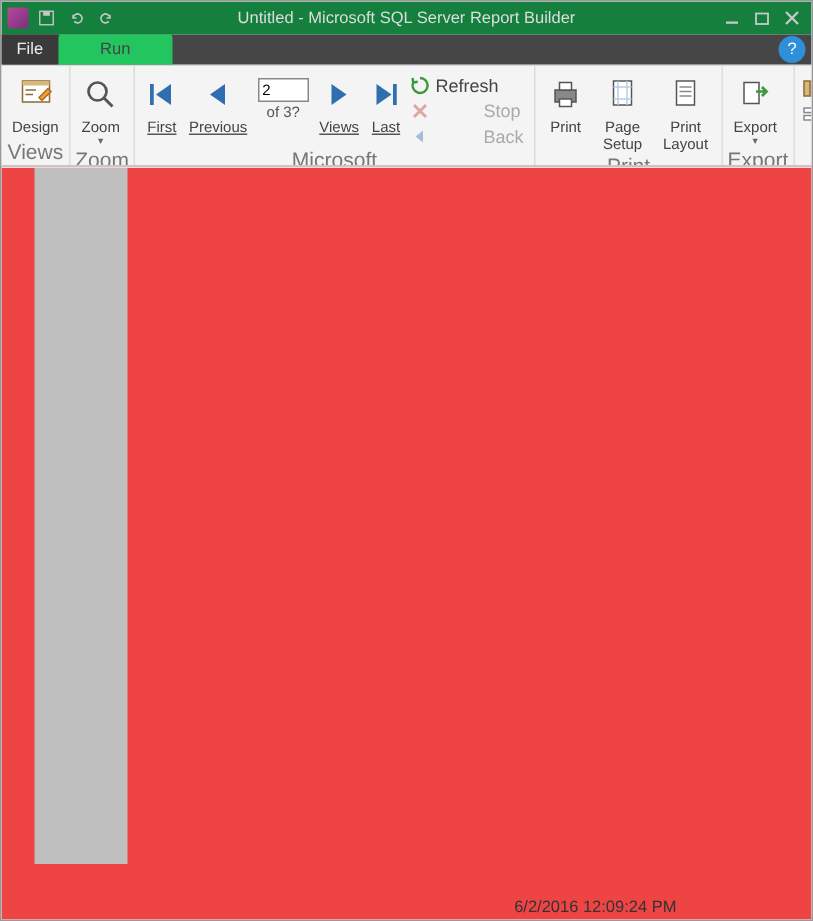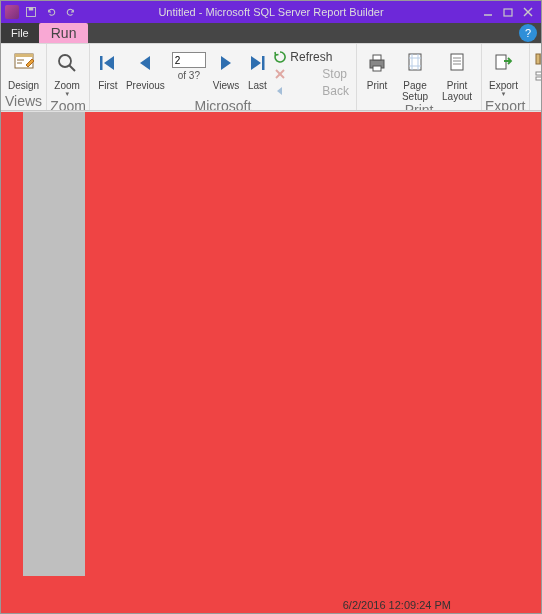--- a/index.html
+++ b/index.html
@@ -1,48 +1,48 @@
 <!DOCTYPE html>
 <html><head>
 <meta charset="utf-8">
 <style>
   * { box-sizing: border-box; margin: 0; padding: 0; font-family: "Segoe UI", Tahoma, sans-serif; }
   body { width: 542px; height: 614px; background: #fff; display: flex; flex-direction: column; border: 1px solid #999; overflow: hidden; position: relative; }
 
   
-  .titlebar { height: 22px; background: #6d28d9; display: flex; align-items: center; color: #e0e0e0; font-size: 11px; position: relative; }
+  .titlebar { height: 22px; background: #15803d; display: flex; align-items: center; color: #e0e0e0; font-size: 11px; position: relative; }
   .tb-left { display: flex; align-items: center; gap: 4px; padding-left: 4px; }
   .app-icon { width: 14px; height: 14px; background: linear-gradient(135deg,#b84a9c,#7a2f7a); border-radius: 2px; display:inline-block; }
   .qat-btn { width: 16px; height: 16px; display: flex; align-items: center; justify-content: center; color: #c8c8c8; }
   .qat-btn svg { width: 12px; height: 12px; }
   .tb-title { position: absolute; left: 50%; transform: translateX(-50%); color: #ddd; font-size: 11px; white-space: nowrap; }
   .tb-right { margin-left: auto; display: flex; gap: 6px; padding-right: 6px; }
   .winbtn { width: 14px; height: 14px; display: flex; align-items: center; justify-content: center; color: #c8c8c8; }
   .winbtn svg { width: 10px; height: 10px; }
 
   
   .tabrow { height: 20px; background: #464646; display: flex; align-items: flex-end; position: relative; }
   .file-tab { height: 20px; padding: 0 10px; background: #3a3a3a; color: #eee; font-size: 11px; display: flex; align-items: center; cursor: pointer; text-align: center; }
-  .run-tab { height: 20px; padding: 0 12px; background: #f9a8d4; color: #444; font-size: 14px; display: flex; align-items: center; border-radius: 2px 2px 0 0; cursor: pointer; }
+  .run-tab { height: 20px; padding: 0 28px; background: #22c55e; color: #444; font-size: 11px; display: flex; align-items: center; border-radius: 2px 2px 0 0; cursor: pointer; }
   .help-btn { margin-left: auto; width: 18px; height: 18px; background: #2f8fd8; color: #fff; border-radius: 50%; display: flex; align-items: center; justify-content: center; font-size: 11px; margin-right: 4px; margin-bottom: 1px; cursor: pointer; }
 
   
   .ribbon { height: 68px; background: #f4f4f4; border-top: 1px solid #d8d8d8; border-bottom: 1px solid #c8c8c8; display: flex; font-size: 10px; color: #555; overflow: hidden; }
   .group { display: flex; flex-direction: column; border-right: 1px solid #dcdcdc; padding: 2px 3px 0 3px; height: 100%; }
   .group-body { flex: 1; display: flex; align-items: flex-start; }
   .group-label { text-align: center; font-size: 14px; color: #777; padding-bottom: 1px; }
   .bigbtn { display: flex; flex-direction: column; align-items: center; justify-content: space-between; padding: 2px 4px 0 4px; cursor: pointer; min-width: 34px; }
   .bigbtn .icon { height: 30px; display: flex; align-items: center; justify-content: center; }
   .bigbtn .icon svg { width: 24px; height: 24px; }
   .bigbtn .lbl { font-size: 10px; color: #444; line-height: 11px; text-align: center; margin-top: 2px; white-space: nowrap; }
   .bigbtn .lbl.two { white-space: normal; width: 34px; }
   .drop { font-size: 7px; color: #666; margin-top: -1px; }
 
   .nav-body { display: flex; align-items: flex-start; gap: 0; }
-  .nav-btn { display: flex; flex-direction: column; align-items: center; padding: 2px 3px 0 3px; cursor: pointer; min-width: 30px; }
+  .nav-btn { display: flex; flex-direction: column; align-items: center; padding: 2px 3px 0 3px; cursor: pointer; min-width: 30px; text-decoration: underline; }
   .nav-btn .icon { height: 30px; display: flex; align-items: center; justify-content: center; }
   .nav-btn .icon svg { width: 20px; height: 20px; }
   .nav-btn .lbl { font-size: 10px; color: #444; margin-top: 2px; }
   .page-box { display: flex; flex-direction: column; align-items: center; padding: 6px 4px 0 4px; }
   .page-input { width: 34px; height: 16px; border: 1px solid #888; font-size: 10px; padding: 0 2px; text-align: left; }
   .page-of { font-size: 10px; color: #555; margin-top: 2px; }
 
   .mini-list { display: flex; flex-direction: column; justify-content: flex-start; padding: 4px 4px 0 2px; gap: 3px; }
   .mini-item { display: flex; align-items: center; gap: 4px; font-size: 12px; color: #444; cursor: pointer; white-space: nowrap; }
   .mini-item svg { width: 12px; height: 12px; flex-shrink: 0; }

